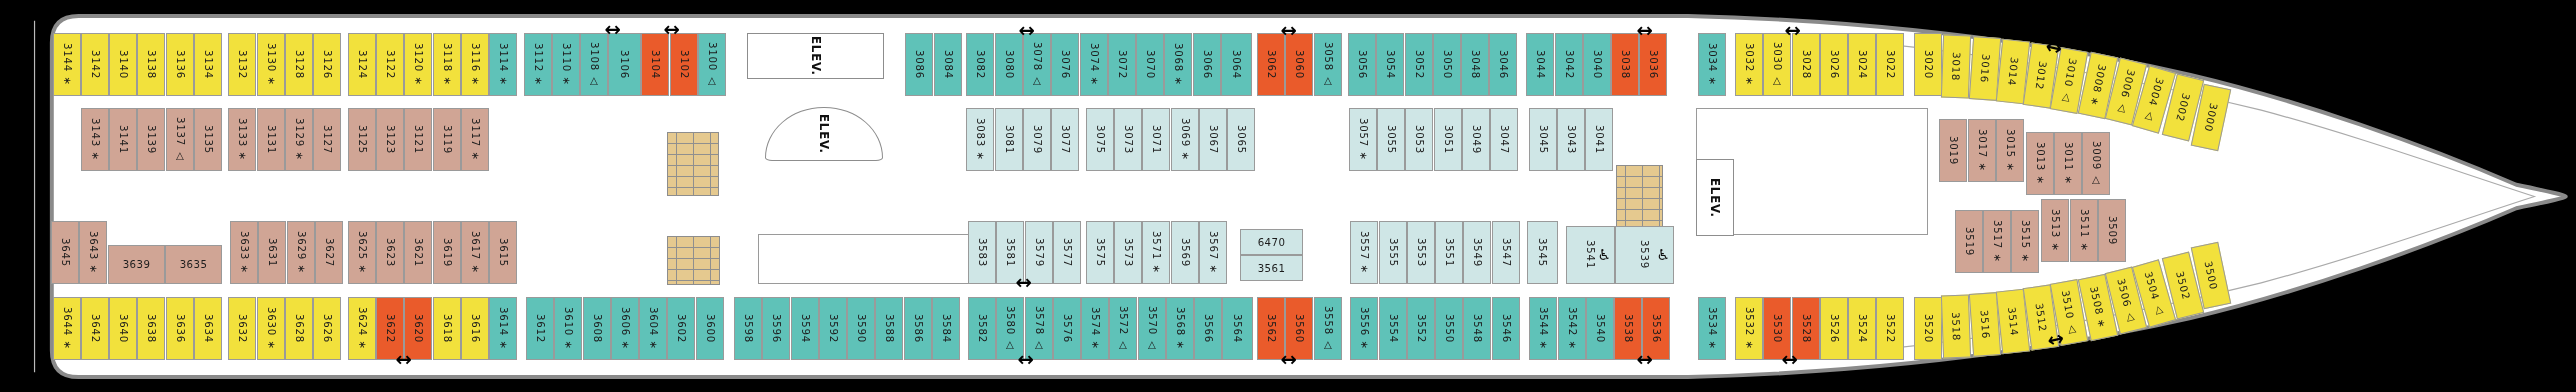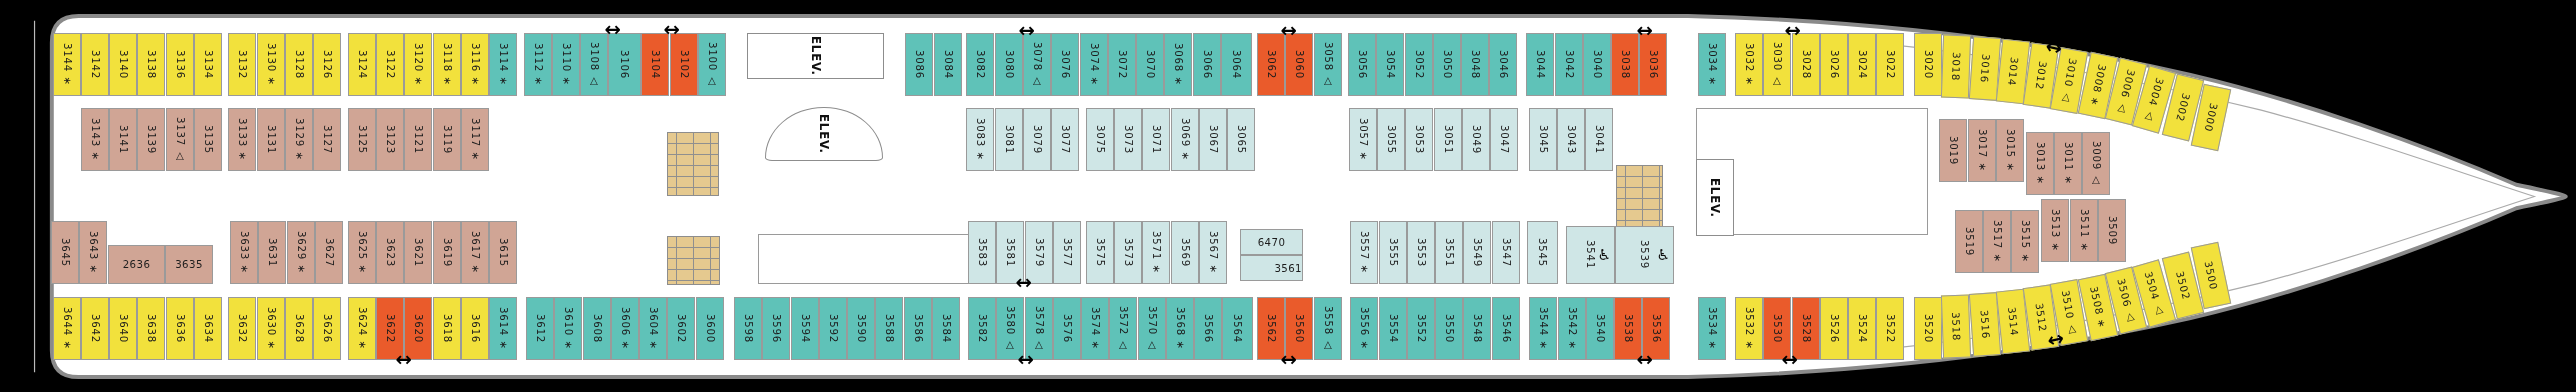--- a/index.html
+++ b/index.html
@@ -372,23 +372,23 @@
       <div class="cabin c-B" title="3009" style="left: 2082px; top: 132px; width: 28px; height: 63px;">
         <span class="lbl">3009 △</span>
       </div>
       <div class="cabin c-B" title="3645" style="left: 51px; top: 221px; width: 28px; height: 63px;">
         <span class="lbl">3645</span>
       </div>
       <div class="cabin c-B" title="3643" style="left: 79px; top: 221px; width: 28px; height: 63px;">
         <span class="lbl">3643 ∗</span>
       </div>
       <div class="cabin c-B" title="3639" style="left: 108px; top: 245px; width: 57px; height: 39px;">
-        <span class="lbl h">2636</span>
-      </div>
-      <div class="cabin c-B" title="3635" style="left: 165px; top: 245px; width: 48px; height: 39px;">
+        <span class="lbl h">3639</span>
+      </div>
+      <div class="cabin c-B" title="3635" style="left: 165px; top: 245px; width: 57px; height: 39px;">
         <span class="lbl h">3635</span>
       </div>
       <div class="cabin c-B" title="3633" style="left: 230px; top: 221px; width: 28px; height: 63px;">
         <span class="lbl">3633 ∗</span>
       </div>
       <div class="cabin c-B" title="3631" style="left: 258px; top: 221px; width: 28px; height: 63px;">
         <span class="lbl">3631</span>
       </div>
       <div class="cabin c-B" title="3629" style="left: 287px; top: 221px; width: 28px; height: 63px;">
         <span class="lbl">3629 ∗</span>
@@ -437,21 +437,21 @@
       </div>
       <div class="cabin c-L" title="3569" style="left: 1171px; top: 221px; width: 28px; height: 63px;">
         <span class="lbl">3569</span>
       </div>
       <div class="cabin c-L" title="3567" style="left: 1199px; top: 221px; width: 28px; height: 63px;">
         <span class="lbl">3567 ∗</span>
       </div>
       <div class="cabin c-L" title="3563" style="left: 1240px; top: 229px; width: 63px; height: 26px;">
         <span class="lbl h">6470</span>
       </div>
-      <div class="cabin c-L" title="3561" style="left: 1240px; top: 255px; width: 63px; height: 26px; justify-content: flex-end;">
+      <div class="cabin c-L" title="3561" style="left: 1240px; top: 255px; width: 63px; height: 26px;">
         <span class="lbl h">3561</span>
       </div>
       <div class="cabin c-L" title="3557" style="left: 1350px; top: 221px; width: 28px; height: 63px;">
         <span class="lbl">3557 ∗</span>
       </div>
       <div class="cabin c-L" title="3555" style="left: 1379px; top: 221px; width: 28px; height: 63px;">
         <span class="lbl">3555</span>
       </div>
       <div class="cabin c-L" title="3553" style="left: 1407px; top: 221px; width: 28px; height: 63px;">
         <span class="lbl">3553</span>

